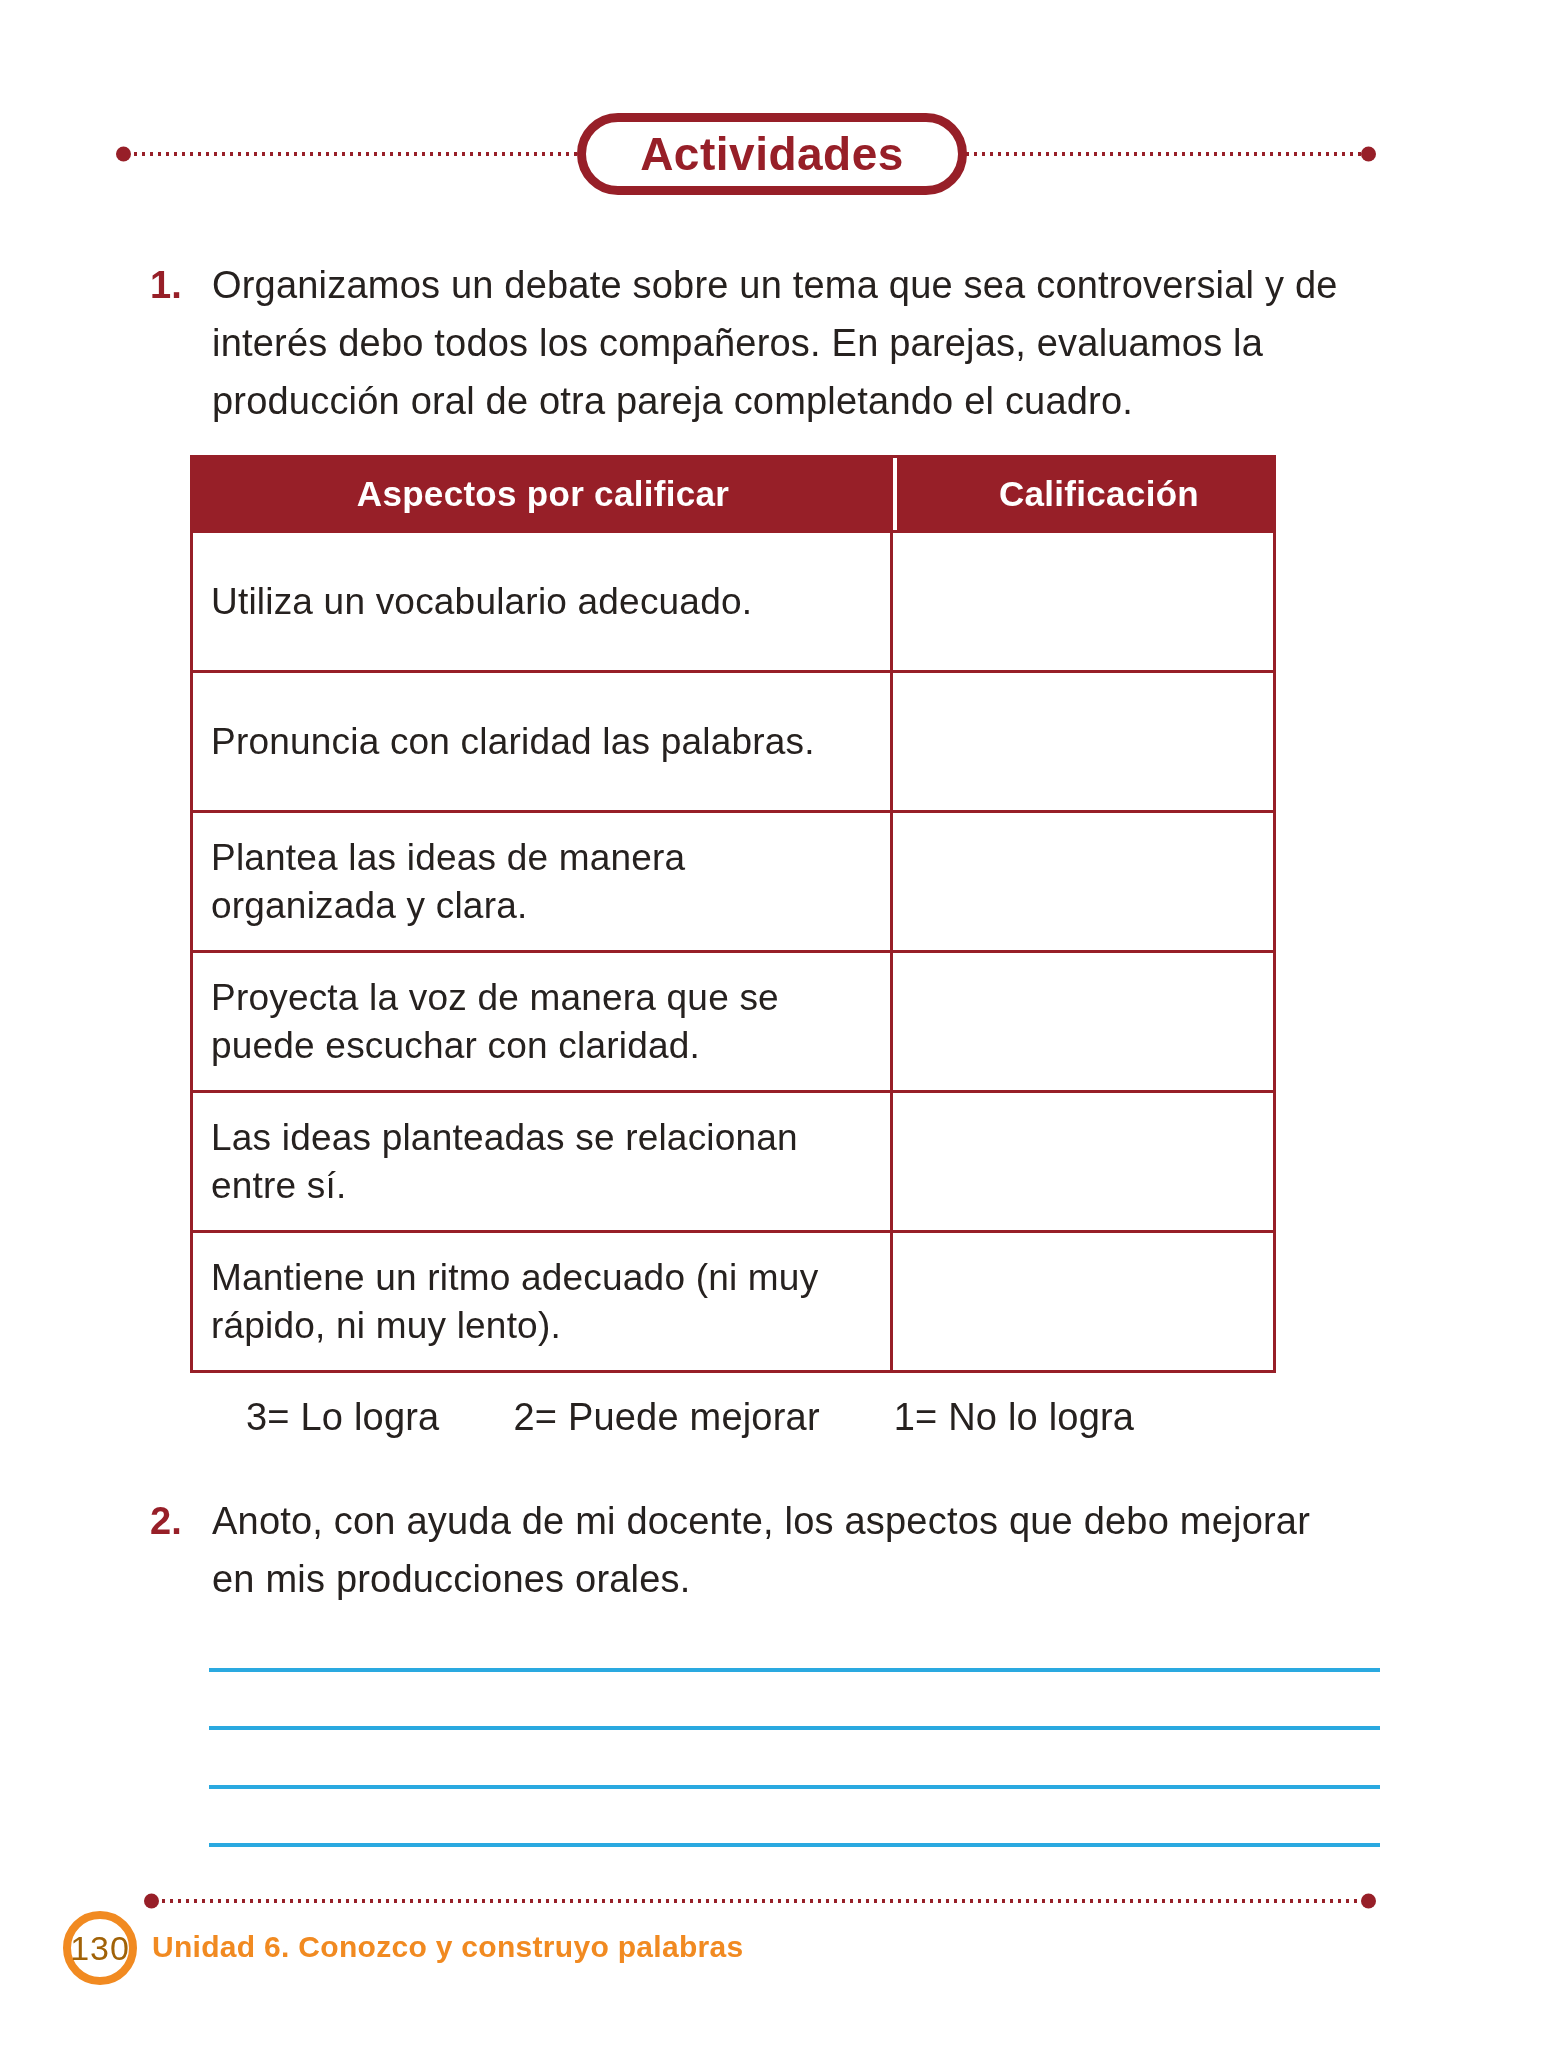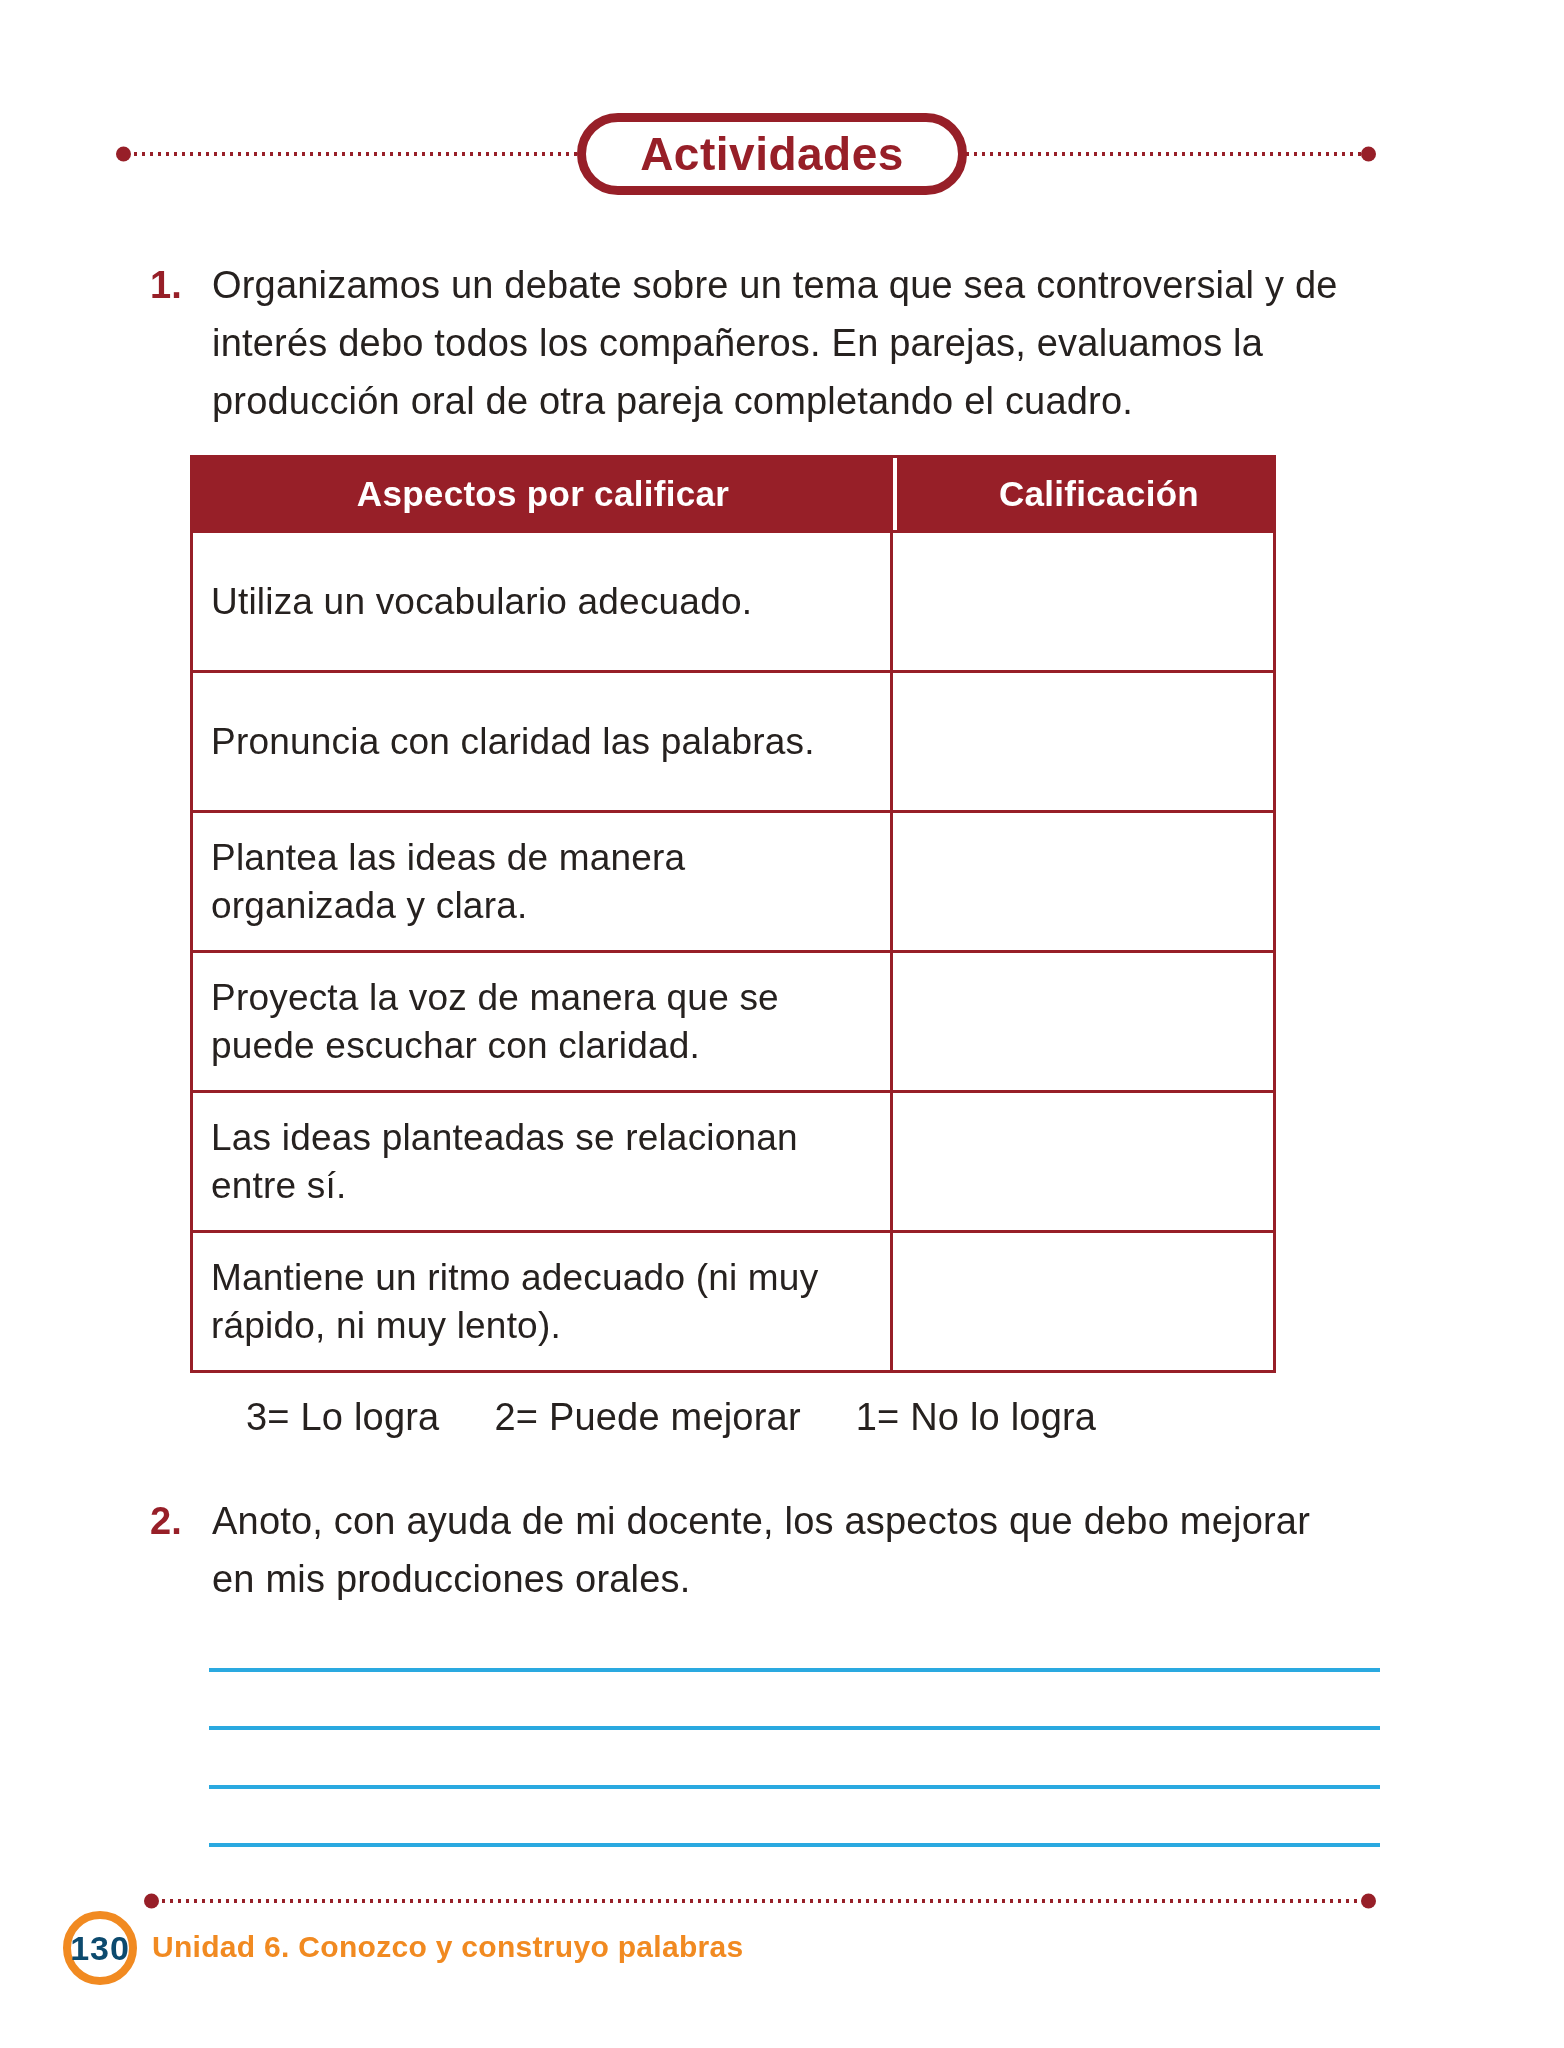--- a/index.html
+++ b/index.html
@@ -31,35 +31,35 @@
   .th{display:flex;align-items:center;justify-content:center;color:#ffffff;
     font-weight:bold;font-size:35px;box-sizing:border-box;letter-spacing:.3px;}
   .th1{width:700px;}
   .th2{flex:1;border-left:4px solid #ffffff;padding-left:28px;}
   .trow{display:flex;height:140px;border-top:3px solid #971f28;box-sizing:border-box;}
   .td{box-sizing:border-box;display:flex;align-items:center;}
   .td.aspect{width:700px;border-right:3px solid #971f28;
     padding:0 30px 0 18px;font-size:37px;line-height:48px;letter-spacing:.2px;}
   .td.score{flex:1;}
   
-  .legend{position:absolute;left:246px;top:1396px;display:flex;gap:55px;
+  .legend{position:absolute;left:246px;top:1396px;display:flex;gap:74px;
     font-size:38px;letter-spacing:.2px;align-items:flex-end;}
   
   .bluelines{position:absolute;left:209px;top:1668px;width:1171px;}
   .bline{position:absolute;left:0;width:1171px;height:4px;background:#2aa9e0;}
   .bline.l0{top:0;}  .bline.l1{top:58px;}  .bline.l2{top:117px;}  .bline.l3{top:175px;}
   
   .frule{position:absolute;left:146px;top:1899px;width:1228px;height:4px;
     background:repeating-linear-gradient(90deg,#971f28 0 3px,transparent 3px 8px);}
   .frule .dot.left{left:-2px;}
   .frule .dot.right{right:-2px;}
   .pagebadge{position:absolute;left:63px;top:1911px;width:58px;height:58px;
     background:#ffffff;border:8px solid #f18a21;border-radius:50%;
     display:flex;align-items:center;justify-content:center;}
-  .pagebadge span{color:#0c4a6e;font-weight:bold;font-size:34px;letter-spacing:1px;}
+  .pagebadge span{color:#a16207;font-weight:normal;font-size:34px;letter-spacing:1px;}
   .unitlabel{position:absolute;left:152px;top:1930px;color:#f18a21;
     font-weight:bold;font-size:30px;letter-spacing:.3px;}
 </style>
 </head>
 <body>
 
 <div class="page">
 
   <div class="hrule">
     <span class="dot left"></span>

